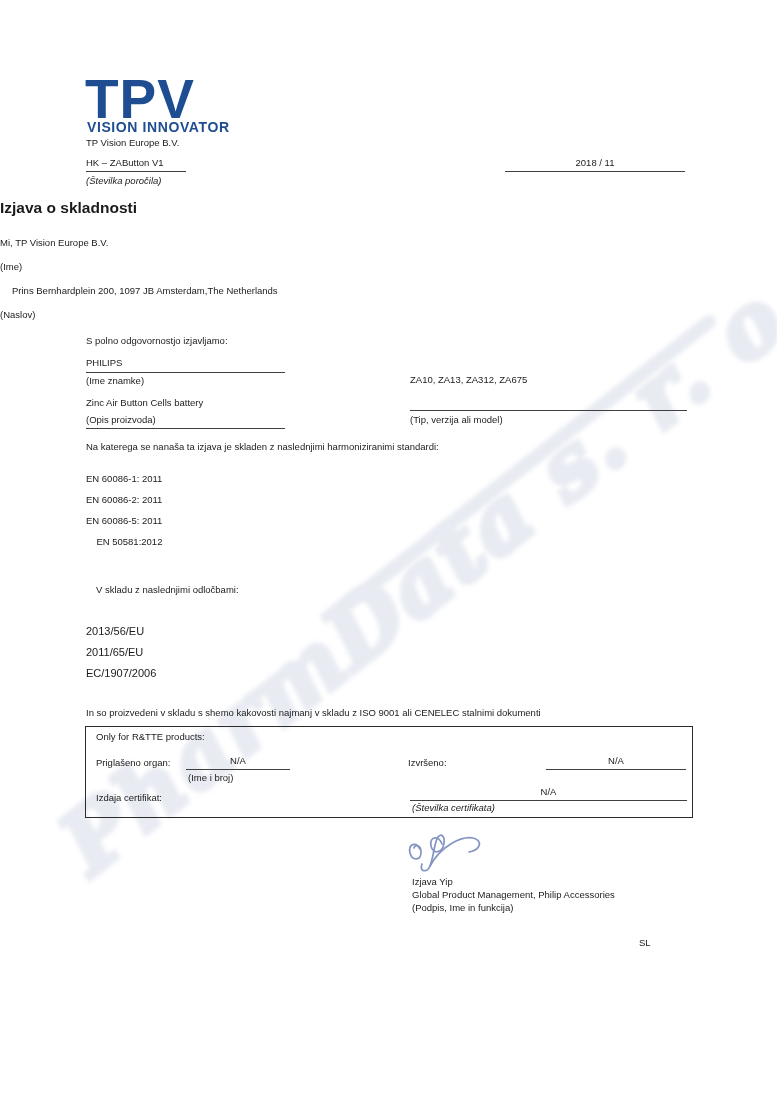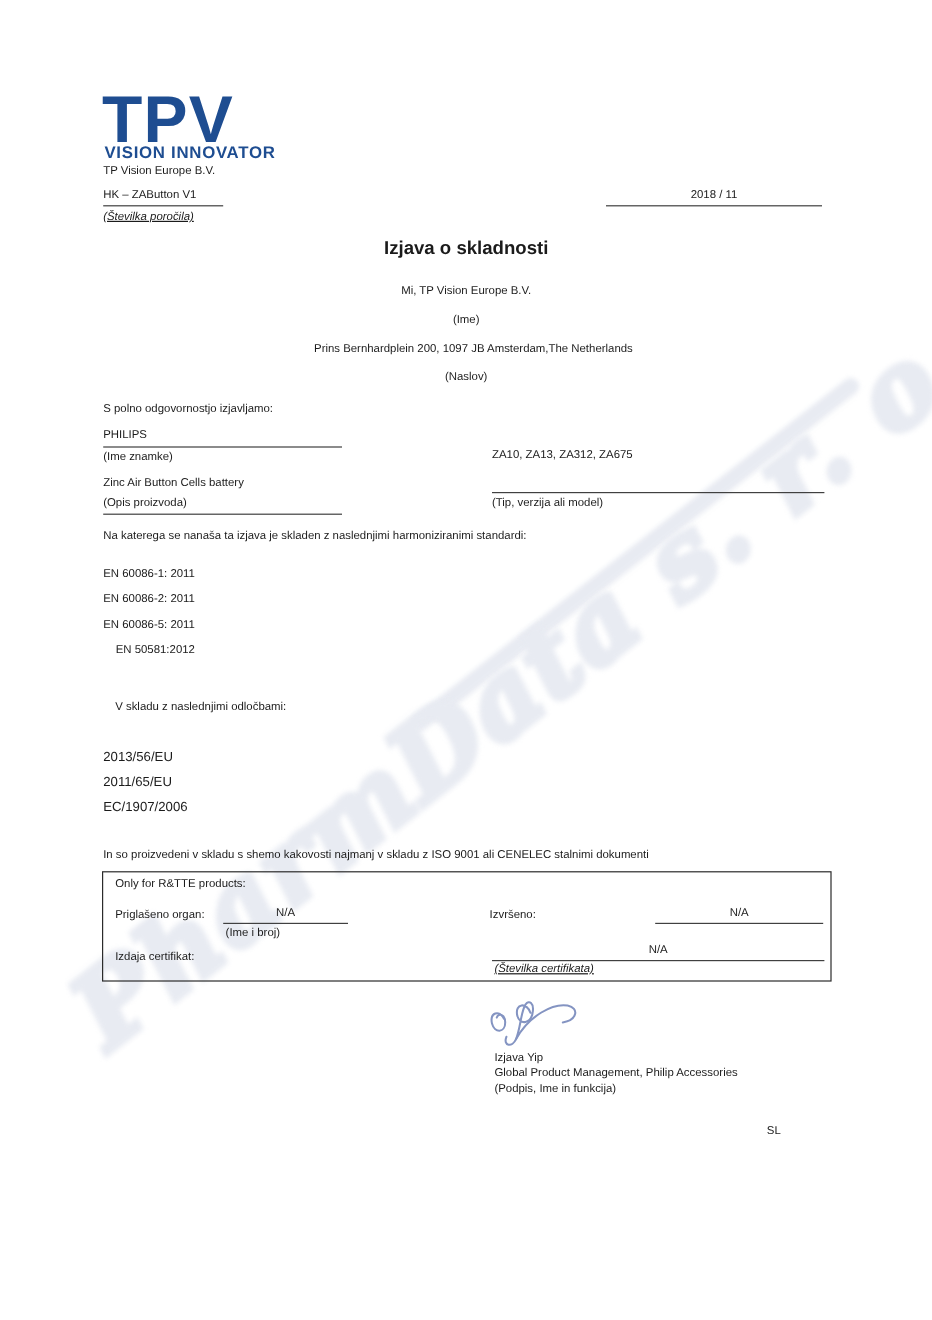--- a/index.html
+++ b/index.html
@@ -2,22 +2,22 @@
 <html><head>
 <meta charset="utf-8">
 <style>
   html,body{margin:0;padding:0;background:#ffffff;}
   .page{
     position:relative;width:777px;height:1100px;background:#ffffff;
     font-family:"Liberation Sans",sans-serif;color:#1b1b1b;overflow:hidden;
   }
   .abs{position:absolute;}
   .t{font-size:9.5px;line-height:12px;white-space:nowrap;}
-  .it{font-style:italic;text-decoration:underline;}
-  .ctr{left:0;right:0;text-align:center;}
+  .it{font-style:italic;}
+  .ctr{left:0;right:0;}
   .uline{border-bottom:1px solid #404040;}
   .hline{border-top:1px solid #404040;height:0;}
 
   
   .watermark{
     position:absolute;left:435px;top:570px;
     transform:translate(-50%,-50%) rotate(-38deg);
     font-family:"DejaVu Serif",serif;font-style:italic;font-weight:bold;
     font-size:86px;letter-spacing:3px;white-space:nowrap;
     color:#e8ebf2;-webkit-text-stroke:6px #e8ebf2;

